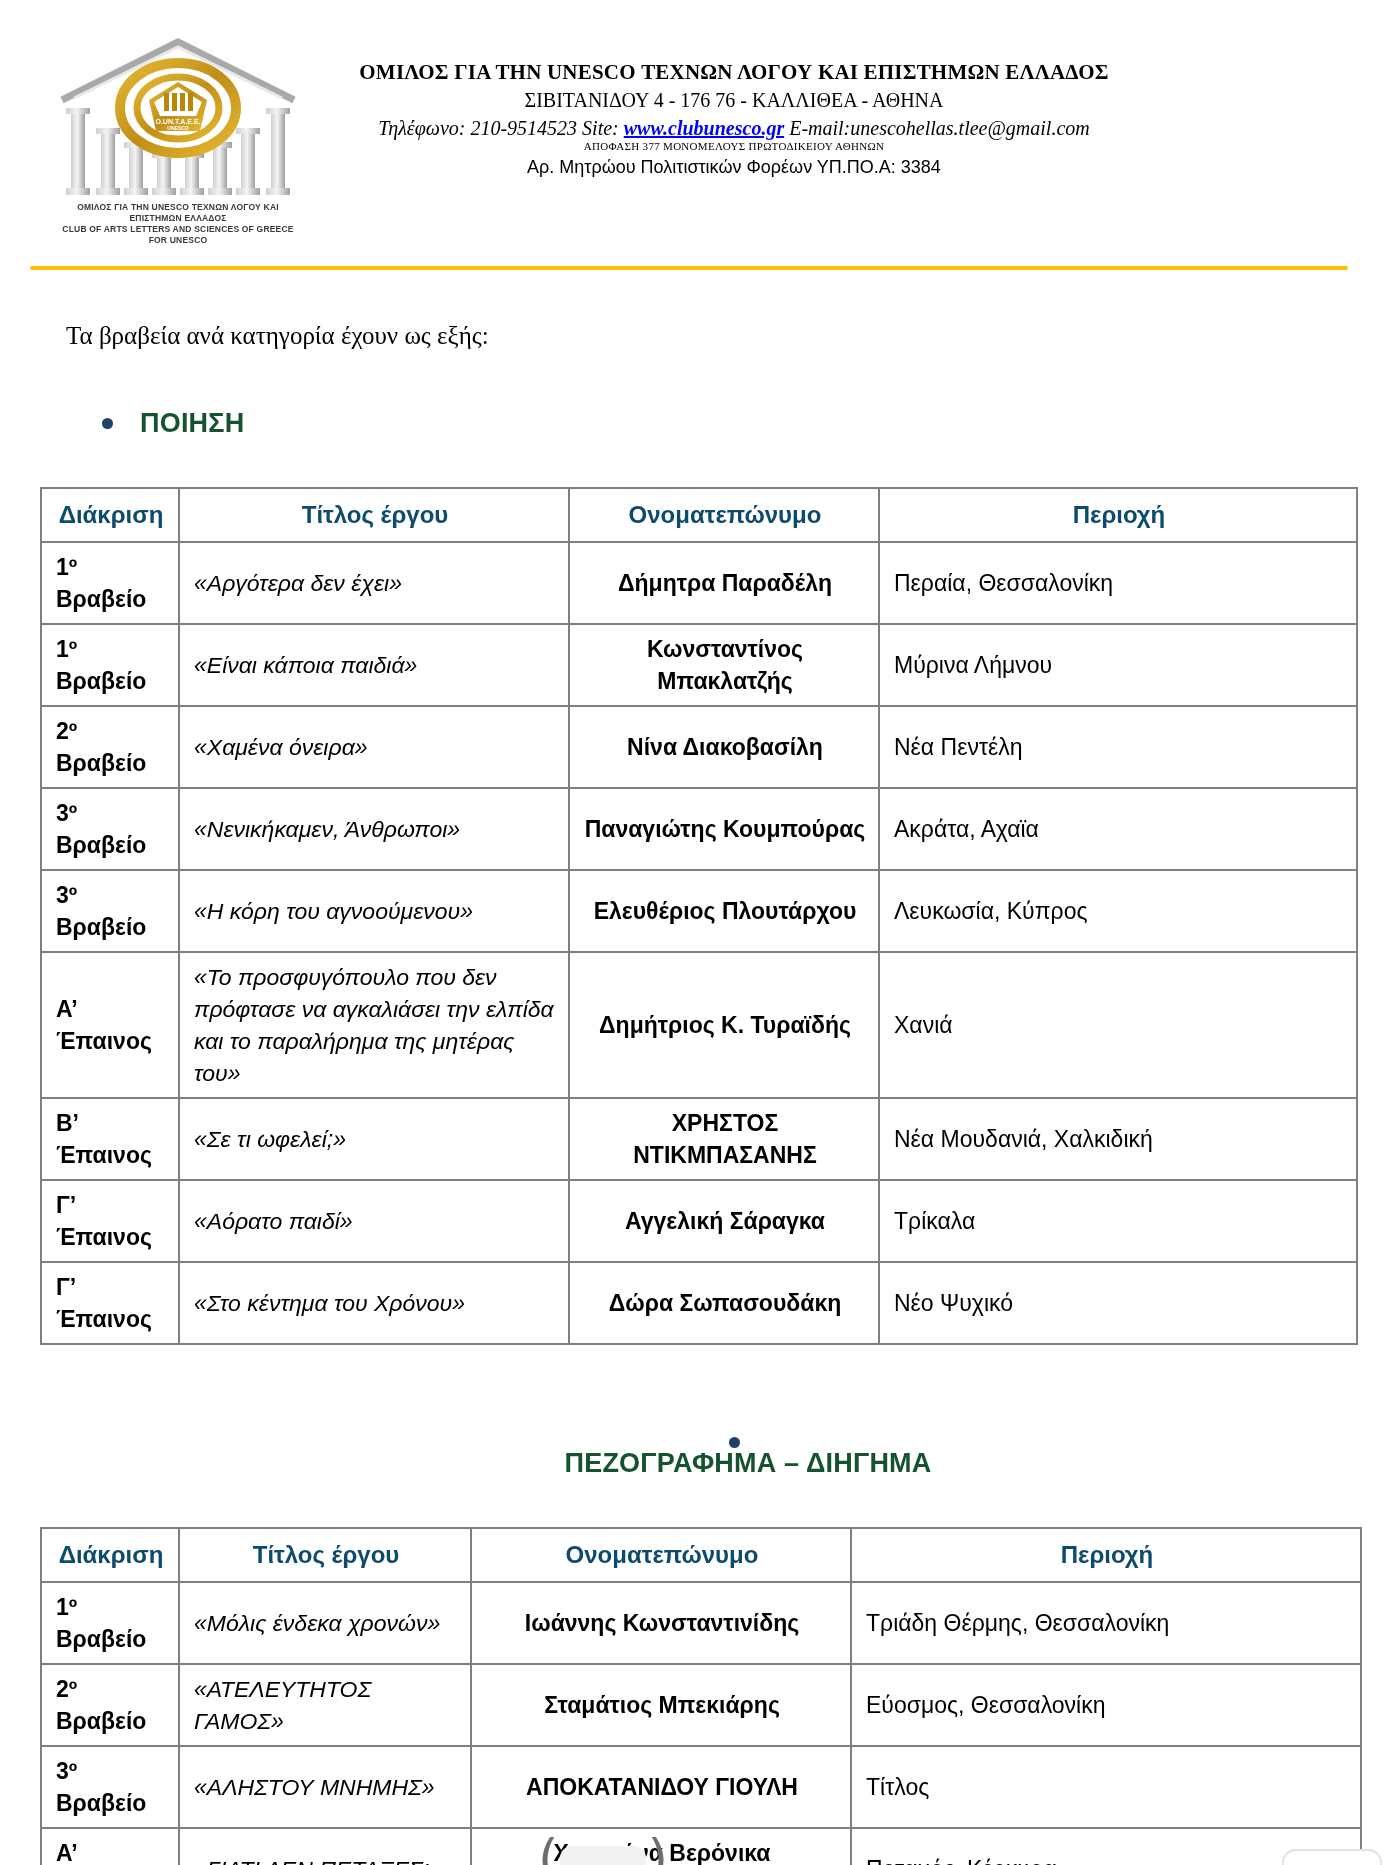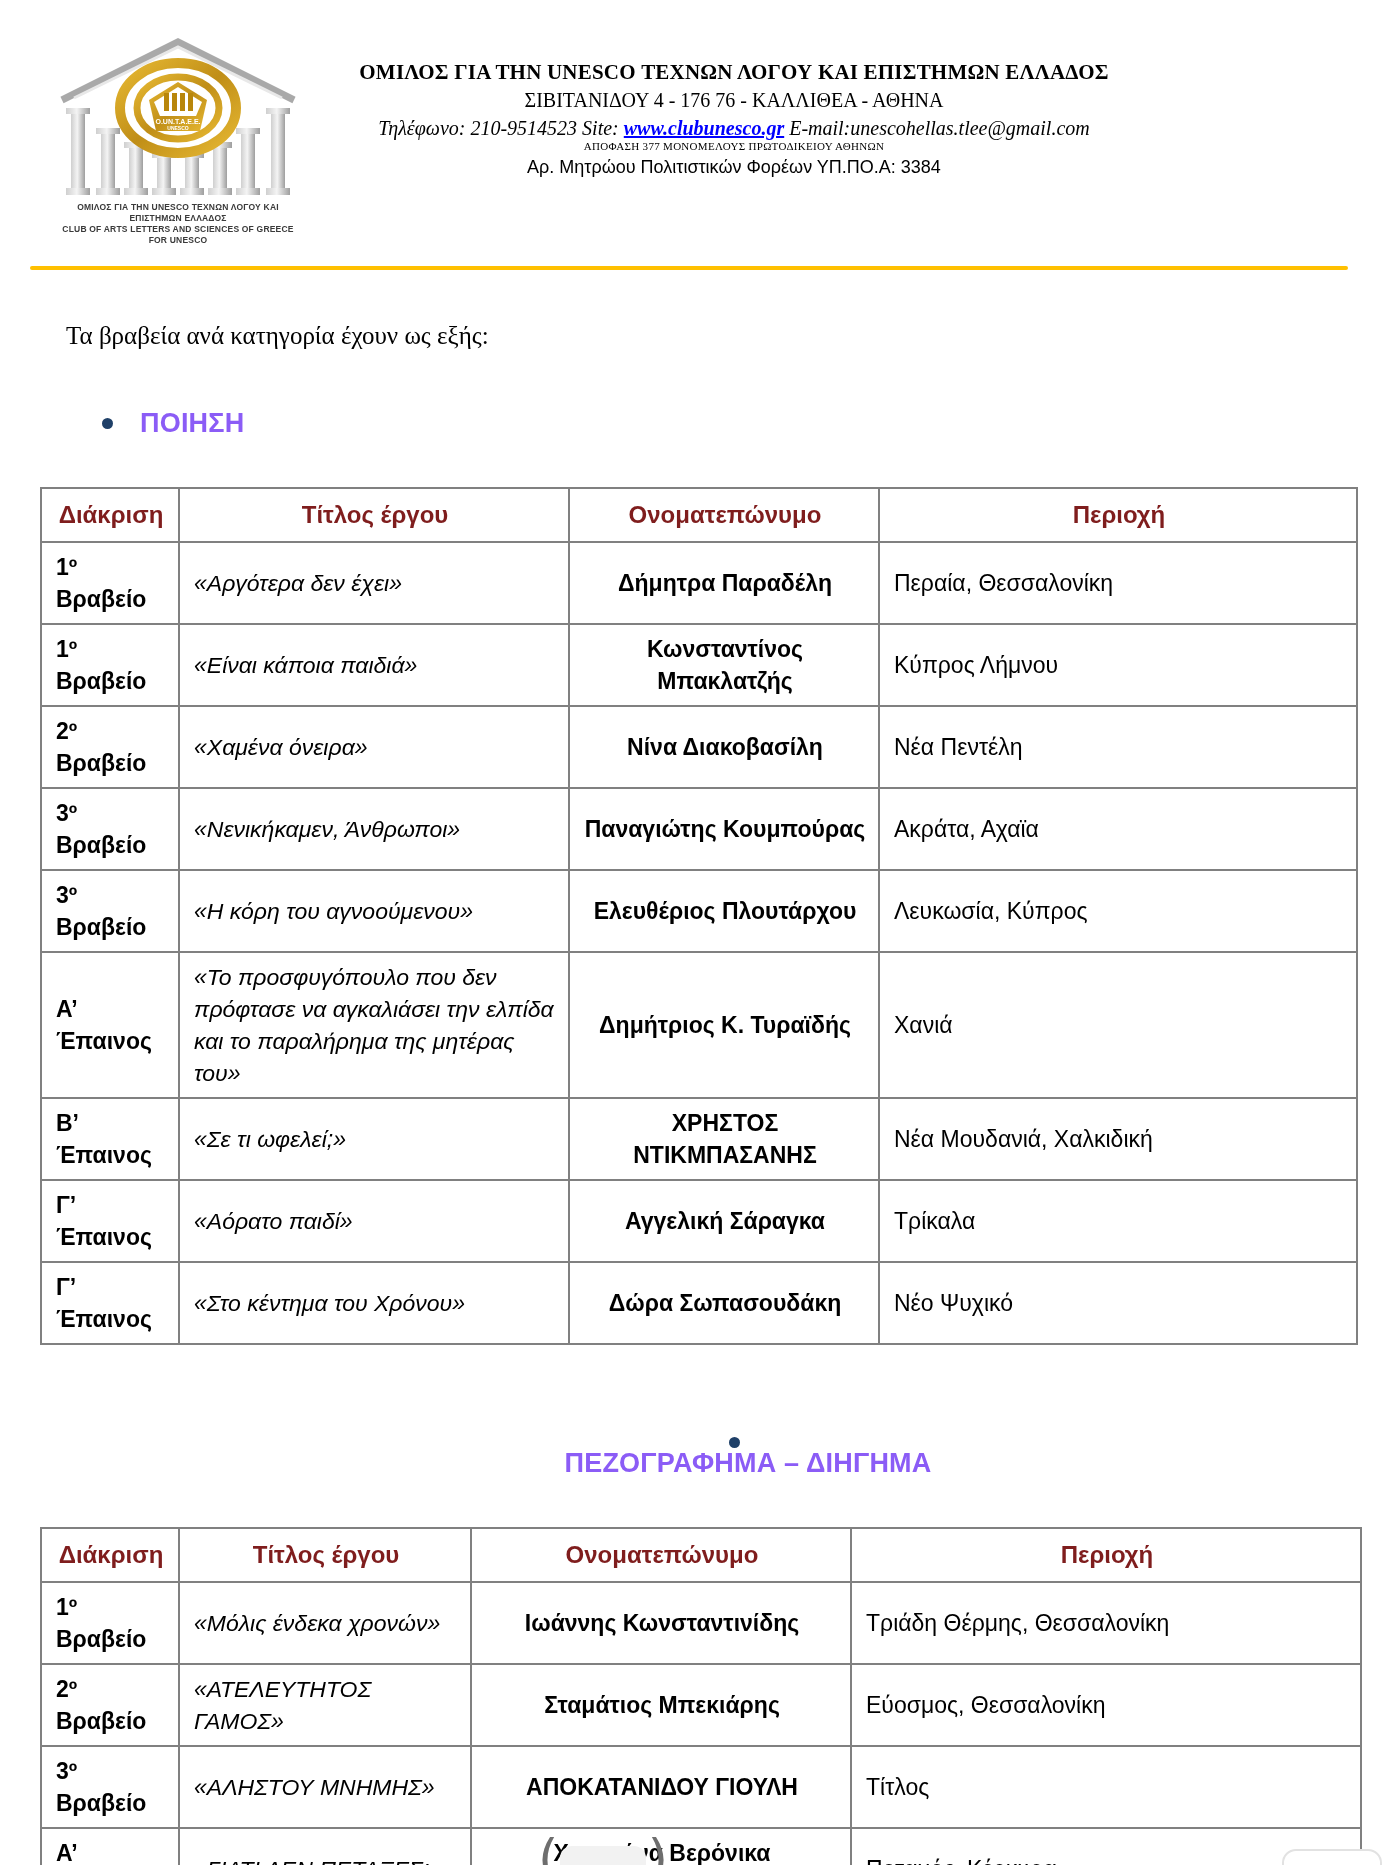--- a/index.html
+++ b/index.html
@@ -23,35 +23,35 @@
   .contact a { color:#0000FF; font-weight:bold; text-decoration:underline; }
   .decision  { font-size:11px; letter-spacing:.3px; }
   .registry  { font-size:18px; margin-top:5px; font-family:"Liberation Sans", sans-serif; }
   .gold-rule { margin:20px 46px 0 30px; height:4px; background:#FFC000; border-radius:2px; }
   
   .intro {
     margin:52px 0 0 66px; font-family:"Liberation Serif", serif; font-size:25px;
   }
   .section-heading {
     display:flex; align-items:center; margin-left:102px; margin-top:58px;
-    color:#8b5cf6; font-weight:bold; font-size:27px; letter-spacing:.2px;
+    color:#14532d; font-weight:bold; font-size:27px; letter-spacing:.2px;
   }
   .section-heading .dot {
     width:11px; height:11px; border-radius:50%; background:#1F4068;
     margin-right:27px; flex:0 0 auto;
   }
   table.awards {
     margin:48px 0 0 40px; width:1316px; border-collapse:collapse; table-layout:fixed;
     border:2px solid #6f6f6f;
   }
   table.awards th, table.awards td {
     border:2px solid #808080; vertical-align:middle; padding:8px 12px 8px 14px;
   }
   table.awards th {
-    height:54px; color:#7f1d1d; font-size:24px; font-weight:bold; text-align:center;
+    height:54px; color:#0c4a6e; font-size:24px; font-weight:bold; text-align:center;
   }
   table.awards td { height:66px; font-size:23px; line-height:32px; }
   td.c-dist  { font-weight:bold; }
   td.c-title { font-style:italic; }
   td.c-name  { font-weight:bold;text-align:center; }
   .heading-gap { margin-top:92px;flex-direction:column; }
   
   .footer-parens {
     position:absolute; left:538px; top:1828px; width:130px;
     display:flex; justify-content:space-between;
@@ -189,21 +189,21 @@
       <tr>
         <td class="c-dist">1º Βραβείο</td>
         <td class="c-title">«Αργότερα δεν έχει»</td>
         <td class="c-name">Δήμητρα Παραδέλη</td>
         <td class="c-area">Περαία, Θεσσαλονίκη</td>
       </tr>
       <tr>
         <td class="c-dist">1º Βραβείο</td>
         <td class="c-title">«Είναι κάποια παιδιά»</td>
         <td class="c-name">Κωνσταντίνος Μπακλατζής</td>
-        <td class="c-area">Κύπρος Λήμνου</td>
+        <td class="c-area">Μύρινα Λήμνου</td>
       </tr>
       <tr>
         <td class="c-dist">2º Βραβείο</td>
         <td class="c-title">«Χαμένα όνειρα»</td>
         <td class="c-name">Νίνα Διακοβασίλη</td>
         <td class="c-area">Νέα Πεντέλη</td>
       </tr>
       <tr>
         <td class="c-dist">3º Βραβείο</td>
         <td class="c-title">«Νενικήκαμεν, Άνθρωποι»</td>

